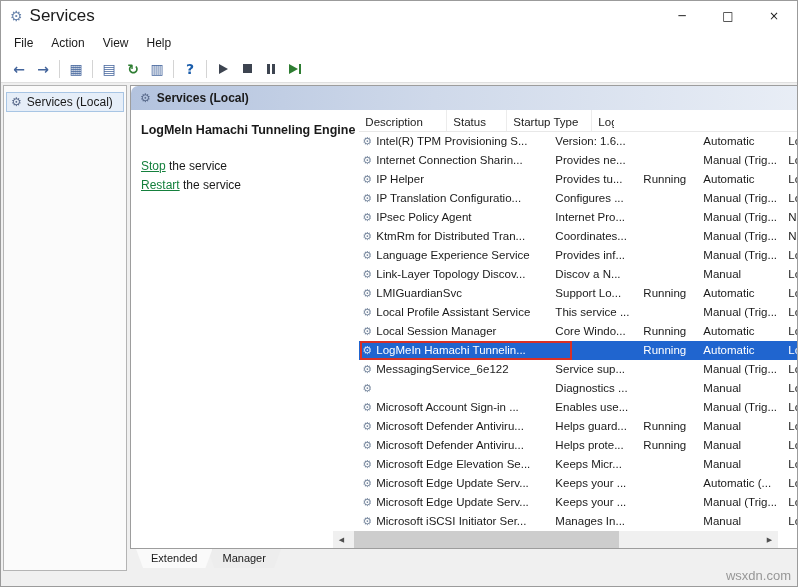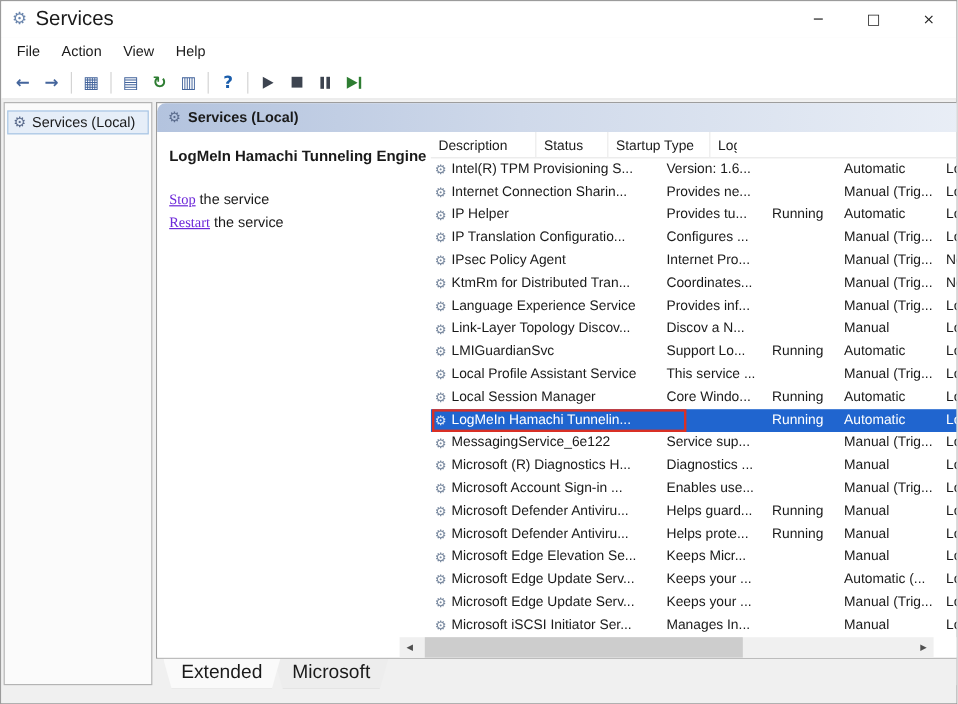--- a/index.html
+++ b/index.html
@@ -46,21 +46,21 @@
   .rp-body { border:1px solid #9d9d9d; background:#ffffff; }
 
   .pane-header { height:24px; display:flex; align-items:center; gap:6px; padding-left:9px;
                  background:linear-gradient(90deg,#b3c3de 0%, #cfd9ea 45%, #e9eef6 100%);
                  border-top-left-radius:7px; font-weight:bold; font-size:12px; }
 
   .main-row { display:flex; }
   .detail-panel { flex:0 0 202px; background:#ffffff; padding:13px 4px 0 10px; }
   .svc-title { font-weight:bold; font-size:12.5px; white-space:nowrap; margin-bottom:20px; }
   .svc-link-line { font-size:12px; line-height:19px; }
-  .svc-link-line a { color:#6d28d9; text-decoration:underline; cursor:pointer;font-family:Liberation Serif, serif; }
+  .svc-link-line a { color:#15803d; text-decoration:underline; cursor:pointer; }
 
   .list-wrap { flex:0 0 445px; display:flex; flex-direction:column; }
   .list-header { height:22px; display:flex; align-items:flex-end; border-bottom:1px solid #e8e8e8; }
   .hcell { font-size:11.5px; padding:0 6px 3px 6px; border-right:1px solid #ececec;
            position:relative; white-space:nowrap; overflow:hidden; height:100%; display:flex; align-items:flex-end; }
   .sort-caret { position:absolute; top:2px; left:50%; margin-left:-4px; width:0; height:0;
                 border-left:4px solid transparent; border-right:4px solid transparent; border-bottom:4px solid #8f8f8f; }
   .c0 { width:190px; } .c1 { width:88px; } .c2 { width:60px; } .c3 { width:85px; } .c4 { width:22px; border-right:none; }
 
   .list-body { height:399px; overflow:hidden; }
@@ -75,21 +75,21 @@
   .sarrow { height:17px; width:17px; display:flex; align-items:center; justify-content:center;
             font-family:"DejaVu Sans",sans-serif; font-size:7px; color:#505050; }
   .hscroll-row { height:17px; background:#ffffff; display:flex; }
   .hscroll { margin-left:202px; width:445px; background:#f0f0f0; display:flex; }
   .htrack { flex:1; position:relative; }
   .hthumb { position:absolute; left:4px; top:0; height:17px; width:265px; background:#cdcdcd; }
 
   
   .tabs { height:22px; display:flex; align-items:flex-start; padding-left:6px; background:#f0f0f0; }
   .tab { clip-path:polygon(0 0, 100% 0, calc(100% - 7px) 100%, 7px 100%);
-         background:#ededed; padding:3px 15px 4px 15px; font-size:16px;
+         background:#ededed; padding:3px 15px 4px 15px; font-size:11px;
          filter:drop-shadow(0 1px 1px #8f8f8f); margin-right:-5px; }
   .tab.active { background:#fafafa; z-index:2; position:relative; }
 
   .bottom-strip { flex:1; position:relative; }
   .watermark { position:absolute; right:6px; bottom:3px; font-size:13px; color:#979797; }
 </style>
 </head>
 <body>
 
 <div class="window">
@@ -302,21 +302,20 @@
                       <span>MessagingService_6e122</span>
                     </div>
                     <div class="cell c1">Service sup...</div>
                     <div class="cell c2"></div>
                     <div class="cell c3">Manual (Trig...</div>
                     <div class="cell c4">Loc...</div>
                   </div>
                   <div class="lrow">
                     <div class="cell c0">
                       <span class="svc-gear">⚙</span>
-                      <span>Microsoft (R) Diagnostics H...</span>
                     </div>
                     <div class="cell c1">Diagnostics ...</div>
                     <div class="cell c2"></div>
                     <div class="cell c3">Manual</div>
                     <div class="cell c4">Loc...</div>
                   </div>
                   <div class="lrow">
                     <div class="cell c0">
                       <span class="svc-gear">⚙</span>
                       <span>Microsoft Account Sign-in ...</span>
@@ -397,21 +396,24 @@
               <div class="htrack">
                 <div class="hthumb"></div>
               </div>
               <span class="sarrow">▶</span>
             </div>
           </div>
         </div>
 
         <div class="tabs" id="tabs">
             <span class="tab active">Extended</span>
-            <span class="tab">Microsoft</span>
+            <span class="tab">Manager</span>
           </div>
       </div>
 
     </div>
 
+    <div class="bottom-strip">
+      <span class="watermark">wsxdn.com</span>
+    </div>
   </div>
 
 </div>
 
 </body></html>

